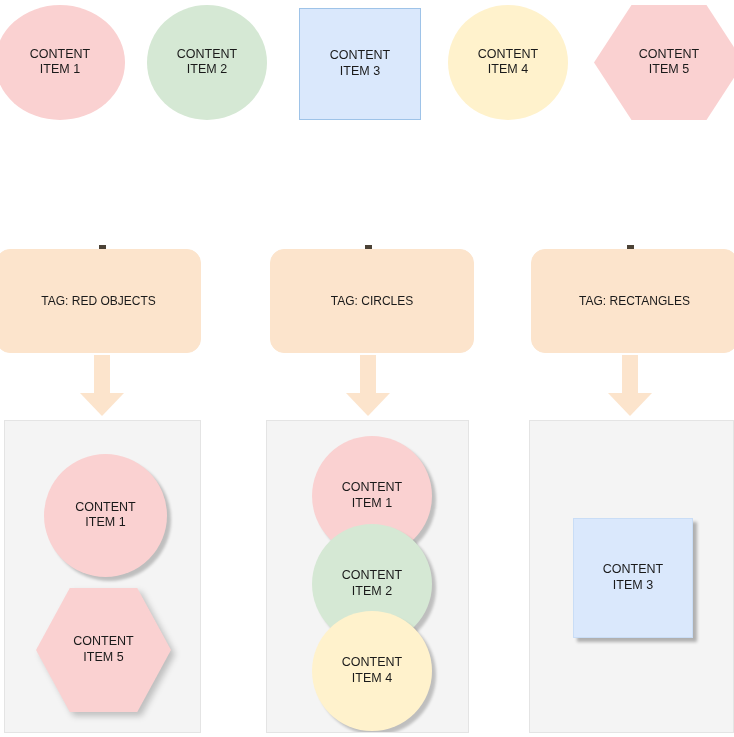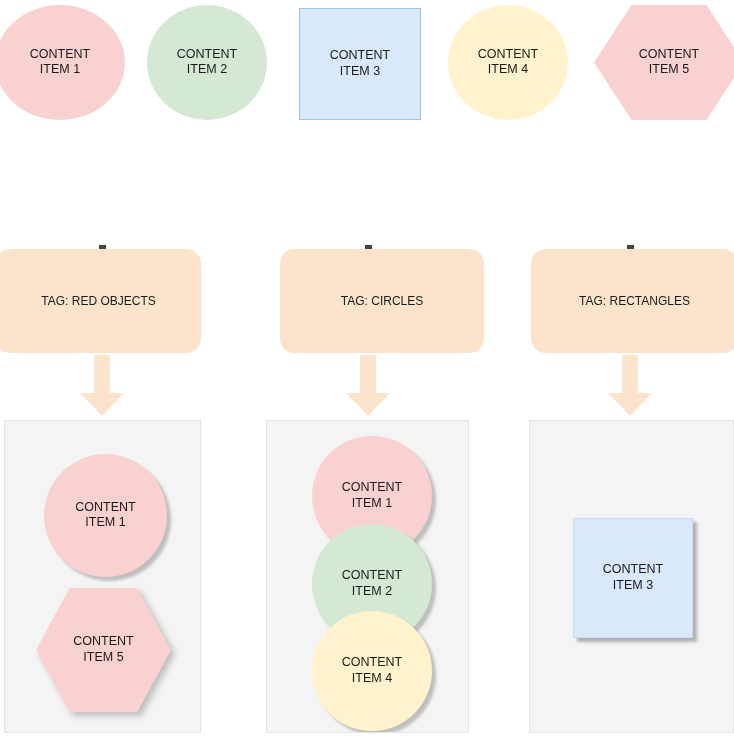--- a/index.html
+++ b/index.html
@@ -126,21 +126,21 @@
     <div class="lbl">CONTENT
 ITEM 5</div>
   </div>
 
   <div class="tag-nub" style="left:99px; top:245px;"></div>
   <div class="tag-box" style="left:-4px; top:249px; width:205px; height:104px;">
     <div class="lbl">TAG: RED OBJECTS</div>
   </div>
 
   <div class="tag-nub" style="left:365px; top:245px;"></div>
-  <div class="tag-box" style="left:280px; top:249px; width:204px; height:104px;">
+  <div class="tag-box" style="left:270px; top:249px; width:204px; height:104px;">
     <div class="lbl">TAG: CIRCLES</div>
   </div>
 
   <div class="tag-nub" style="left:627px; top:245px;"></div>
   <div class="tag-box" style="left:531px; top:249px; width:207px; height:104px;">
     <div class="lbl">TAG: RECTANGLES</div>
   </div>
 
   <div class="arrow" style="left:80px; top:355px; width:44px; height:62px;">
     <div class="shaft"></div>

